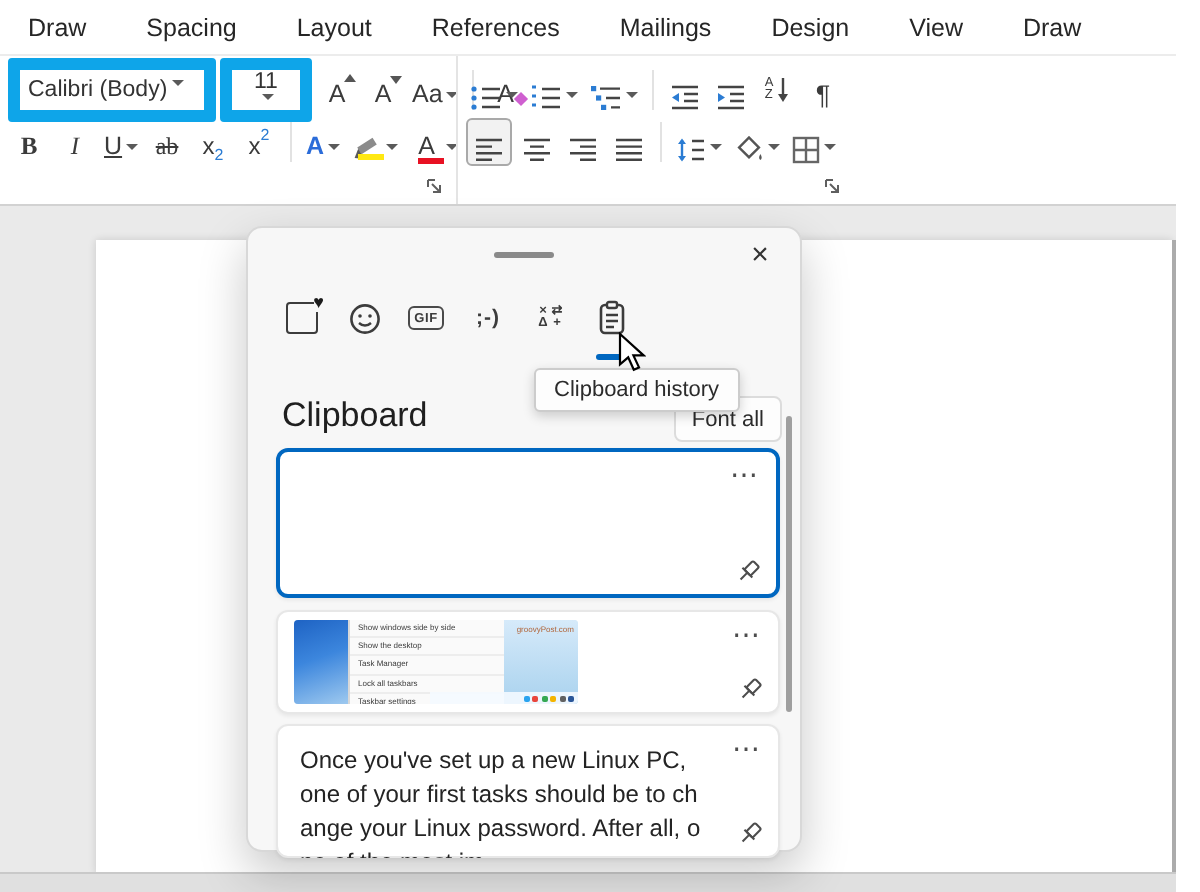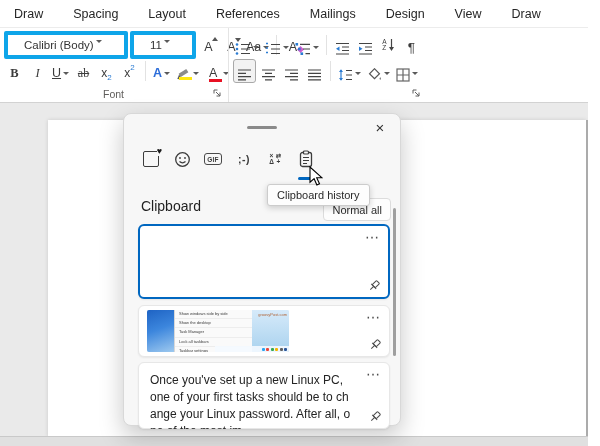--- a/index.html
+++ b/index.html
@@ -16,24 +16,24 @@
     border-bottom:1px solid #d2d2d2;}
   .group{position:absolute;top:0;bottom:0;}
   .g-font{left:0;width:227px;}
   .g-para{left:228px;width:197px;border-left:1px solid #e4e4e4;}
   .g-styles{left:426px;right:0;border-left:1px solid #e4e4e4;}
   .grouplabel{position:absolute;bottom:2px;left:0;right:0;text-align:center;
     font-size:10.5px;color:#5f5d5b;}
   .launcher{position:absolute;right:5px;bottom:4px;width:10px;height:10px;}
   .r1,.r2{position:absolute;left:4px;display:flex;align-items:center;gap:2px;height:24px;}
   .r1{top:5px;} .r2{top:31px;}
-  .combo{height:20px;border:4px solid #0ea5e9;border-radius:2px;background:#fff;
+  .combo{height:20px;border:6px solid #0ea5e9;border-radius:2px;background:#fff;
     display:flex;align-items:center;
-    padding:0 16px;font-size:11.5px;color:#333;}
-  .combo-name{width:84px;} .combo-size{width:26px;}
+    padding:0 4px;font-size:11.5px;color:#333;}
+  .combo-name{width:84px;} .combo-size{width:26px;flex-direction:column;}
   .rbtn{display:inline-flex;align-items:flex-end;justify-content:center;height:22px;
     min-width:17px;padding:0 2px;font-size:12.5px;color:#3b3b3b;position:relative;}
   .rbtn .glyph{line-height:17px;}
   .chev{width:0;height:0;border-left:3px solid transparent;border-right:3px solid transparent;
     border-top:3.5px solid #5a5a5a;margin:0 0 7px 2px;}
   .vsep{width:1px;height:20px;background:#e2e2e2;margin:0 3px;align-self:center;}
   .b{font-weight:bold;font-family:"Liberation Serif",serif;}
   .i{font-style:italic;font-family:"Liberation Serif",serif;}
   .u{text-decoration:underline;}
   .strike{text-decoration:line-through;font-size:12px;font-family:Liberation Serif, serif;}
@@ -85,21 +85,21 @@
   .symgrid{display:grid;grid-template-columns:7px 7px;font-size:6.5px;line-height:6.5px;
     color:#3c3c3c;text-align:center;font-weight:bold;}
   .heartclip{position:relative;width:14px;height:14px;border:1.4px solid #3c3c3c;border-radius:2px;}
   .heartclip span{position:absolute;top:-5px;right:-4px;font-size:9px;color:#1b1b1b;background:#f7f7f7;
     line-height:9px;}
   .cursor{position:absolute;left:185px;top:52px;z-index:40;}
   .tooltip{position:absolute;left:143px;top:70px;z-index:30;background:#fdfdfd;
     border:1px solid #cccccc;border-radius:3px;box-shadow:0 2px 6px rgba(0,0,0,.18);
     font-size:11px;color:#2b2b2b;padding:4px 9px;white-space:nowrap;}
   .sectionrow{position:absolute;left:17px;right:9px;top:84px;height:24px;}
-  .sectiontitle{position:absolute;left:0;top:0;font-size:14px;color:#1f1f1f;}
+  .sectiontitle{position:absolute;left:0;top:0;font-size:17px;color:#1f1f1f;}
   .clearall{position:absolute;right:0;top:0;height:21px;padding:0 8px;background:#fdfdfd;
     border:1px solid #dcdcdc;border-radius:4px;font-size:11px;color:#2b2b2b;
     display:flex;align-items:center;}
   .cliplist{position:absolute;left:14px;top:110px;width:252px;}
   .clipitem{position:relative;background:#fff;border:1px solid #e7e7e7;border-radius:6px;
     box-shadow:0 1px 2px rgba(0,0,0,.07);margin-bottom:6px;}
   .clipitem.selected{border:2px solid #0067c0;}
   .clip-text{font-size:12px;line-height:17px;color:#242424;padding:9px 36px 6px 11px;
     word-break:break-all;overflow:hidden;}
   .item1{height:71px;} .item2{height:50px;margin-bottom:5px;} .item3{height:65px;}
@@ -210,21 +210,20 @@
           <span class="chev"></span>
         </span>
         <span class="rbtn" style="width:24px;">
           <span style="position:relative;width:14px;height:17px;">
             <span class="glyph" style="position:absolute;left:2px;top:0;">A</span>
             <span class="colorbar" style="background:#e81123;bottom:0;"></span>
           </span>
           <span class="chev"></span>
         </span>
       </div>
-      <div class="grouplabel">Font</div>
       <svg class="launcher" viewBox="0 0 10 10">
         <path d="M2 2 H5.5 M2 2 V5.5" stroke="#5f5f5f" stroke-width="1" fill="none"></path>
         <path d="M4 4 L8 8 M8 4.5 V8 H4.5" stroke="#5f5f5f" stroke-width="1" fill="none"></path>
       </svg>
     </div>
 
     <div class="group g-para">
       <div class="r1">
         <span class="rbtn">
           <svg width="16" height="14" viewBox="0 0 16 14">
@@ -380,21 +379,21 @@
     <div class="tab-underline" style="background:#0067c0;"></div>
 
     <svg class="cursor" width="14" height="20" viewBox="0 0 14 20">
       <path d="M1 1 L1 16.2 L5.1 12.7 L7.9 18.9 L10.5 17.7 L7.7 11.7 L12.8 11.7 Z" fill="#fff" stroke="#000" stroke-width="1.1"></path>
     </svg>
 
     <div class="tooltip">Clipboard history</div>
 
     <div class="sectionrow">
       <span class="sectiontitle">Clipboard</span>
-      <span class="clearall">Normal all</span>
+      <span class="clearall">Font all</span>
     </div>
 
     <div class="cliplist">
 
       <div class="clipitem item1 selected">
         <span class="more">⋯</span>
         <svg class="pin" width="14" height="14" viewBox="0 0 16 16">
           <g transform="rotate(45 8 8)" stroke="#4d4d4d" stroke-width="1.2" fill="none">
             <rect x="5.5" y="1.5" width="5" height="7" rx="1"></rect>
             <path d="M4 8.5 H12 M8 8.5 V14"></path>

